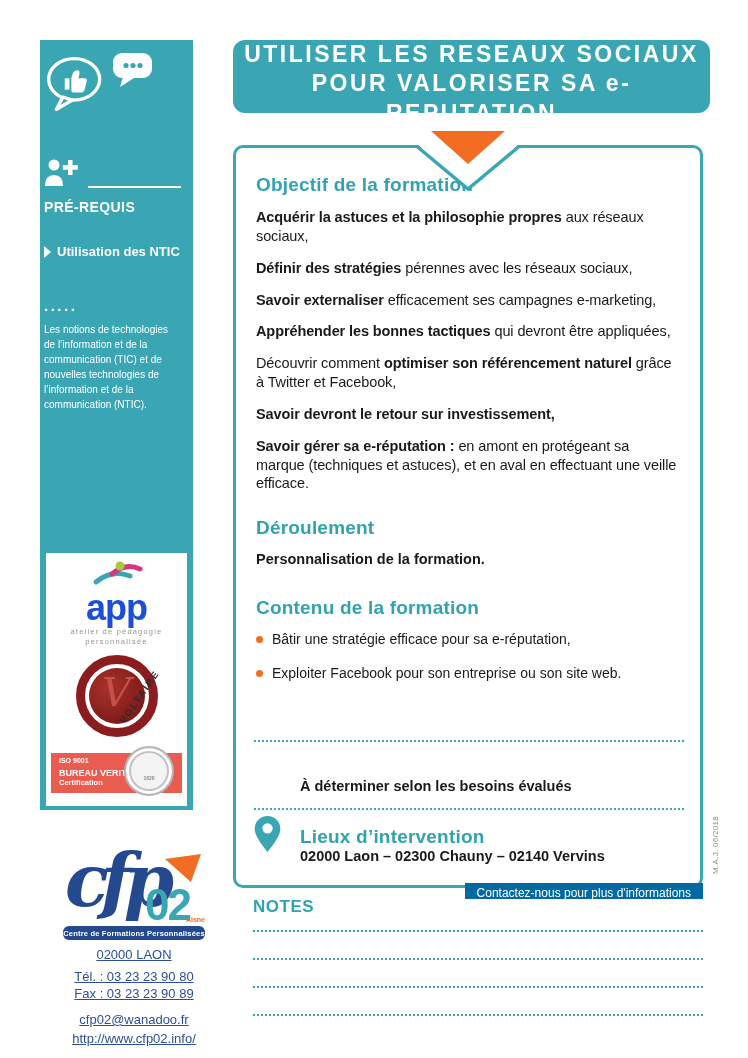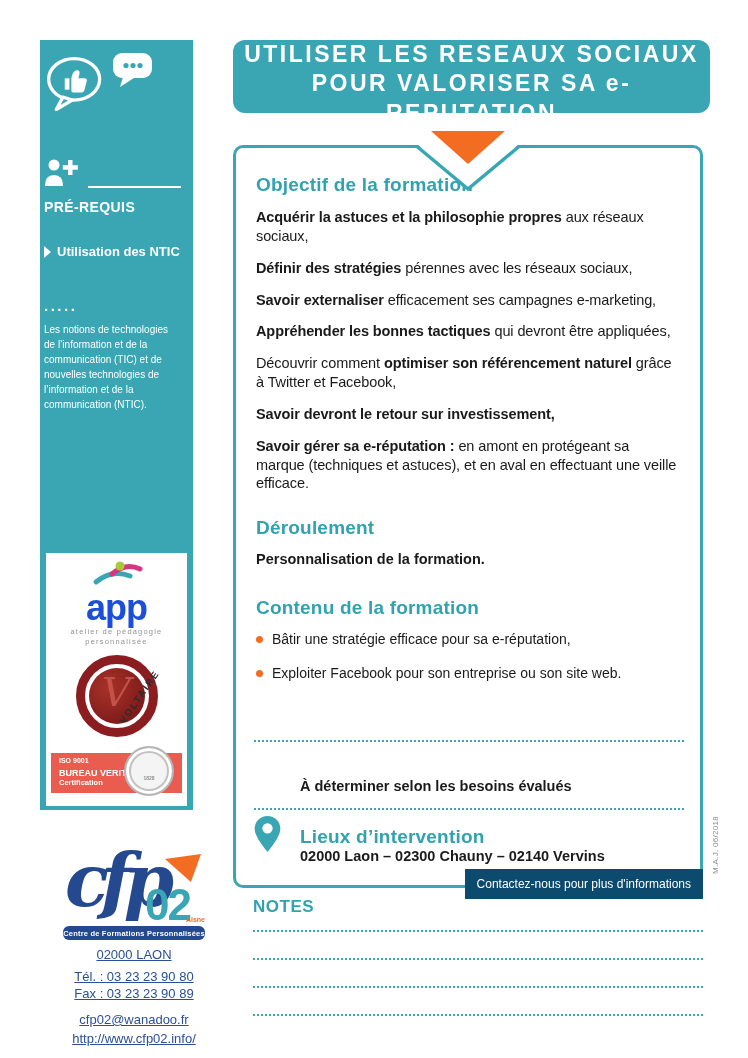--- a/index.html
+++ b/index.html
@@ -63,22 +63,22 @@
   .bullets li::before { content:""; position:absolute; left:0; top:5px; width:7px; height:7px;
     border-radius:50%; background:#f26d21; }
   .dotsep { position:absolute; left:18px; right:16px; border-top:2px dotted #3aa6b4; }
   .sep1 { top:592px; } .sep2 { top:660px; }
   .info-row { position:absolute; left:18px; display:flex; align-items:center; }
   .row-duree { top:599px; } .row-lieux { top:668px; }
   .info-row .ic { width:46px; }
   .info-row h2 { margin-bottom:0; }
   .info-text { position:absolute; left:64px; font-size:14.5px; font-weight:bold; }
   .txt-duree { top:630px; } .txt-lieux { top:700px; }
-  .contact-tab { position:absolute; right:-3px; bottom:-14px; height:30px; line-height:20px;
-    background:#0c4a6e; color:#fff; font-size:12px; padding:0 12px; border:none; cursor:pointer; }
+  .contact-tab { position:absolute; right:-3px; bottom:-14px; height:16px; line-height:20px;
+    background:#0369a1; color:#fff; font-size:12px; padding:0 12px; border:none; cursor:pointer; }
 
   
   .notes-title { position:absolute; left:253px; top:897px; color:#31a3b0; font-size:17px;
     font-weight:bold; letter-spacing:.5px; }
   .notes-lines { position:absolute; left:253px; top:904px; width:450px; }
   .notes-lines div { height:28px; border-bottom:2px dotted #3aa6b4; }
 
   
   .footer { position:absolute; left:28px; top:854px; width:212px; text-align:center; color:#2a4f97;text-decoration:underline; }
   .cfp-logo { position:relative; width:150px; height:86px; margin:0 auto; }

